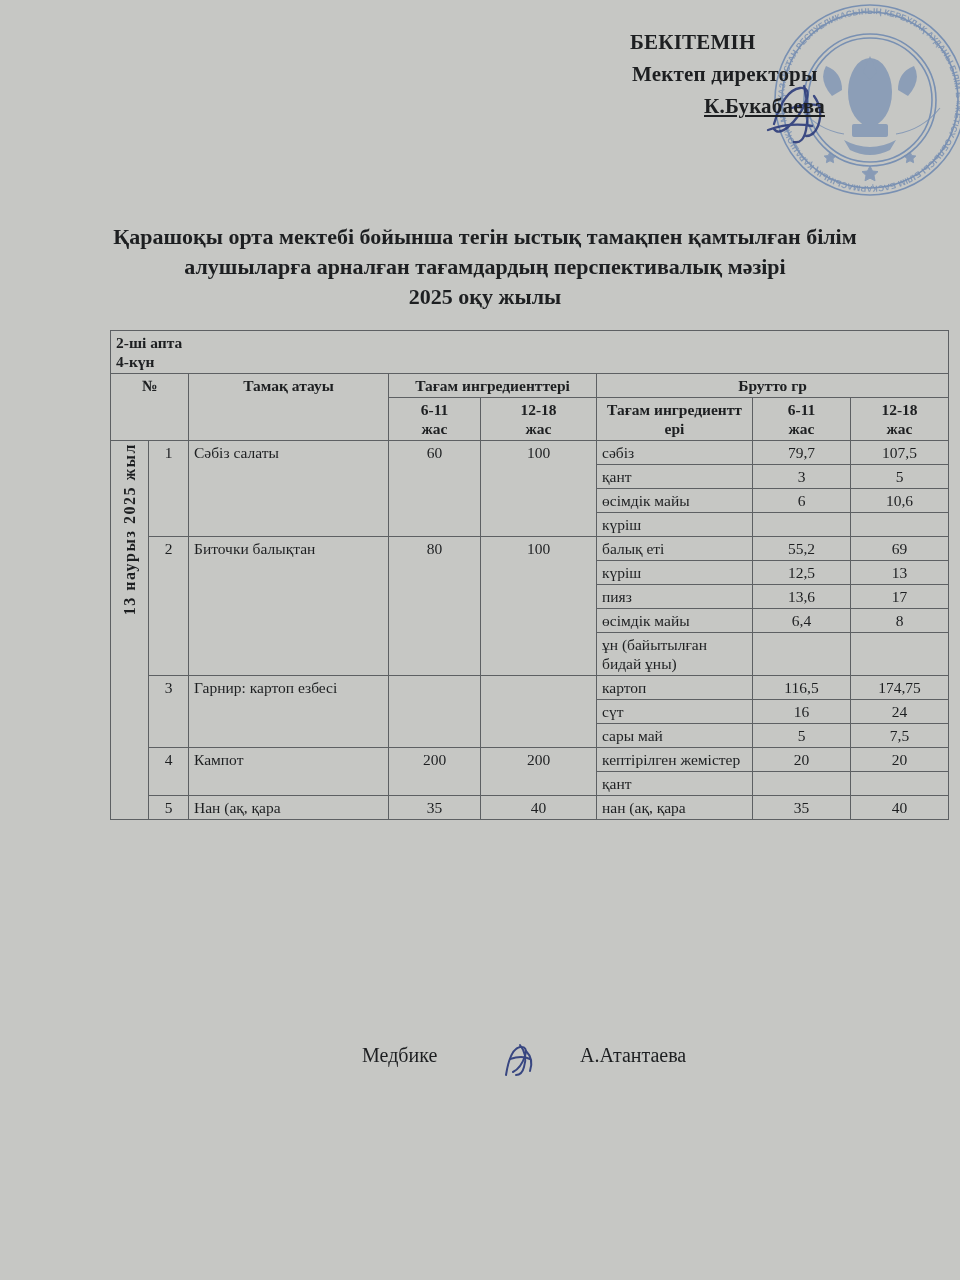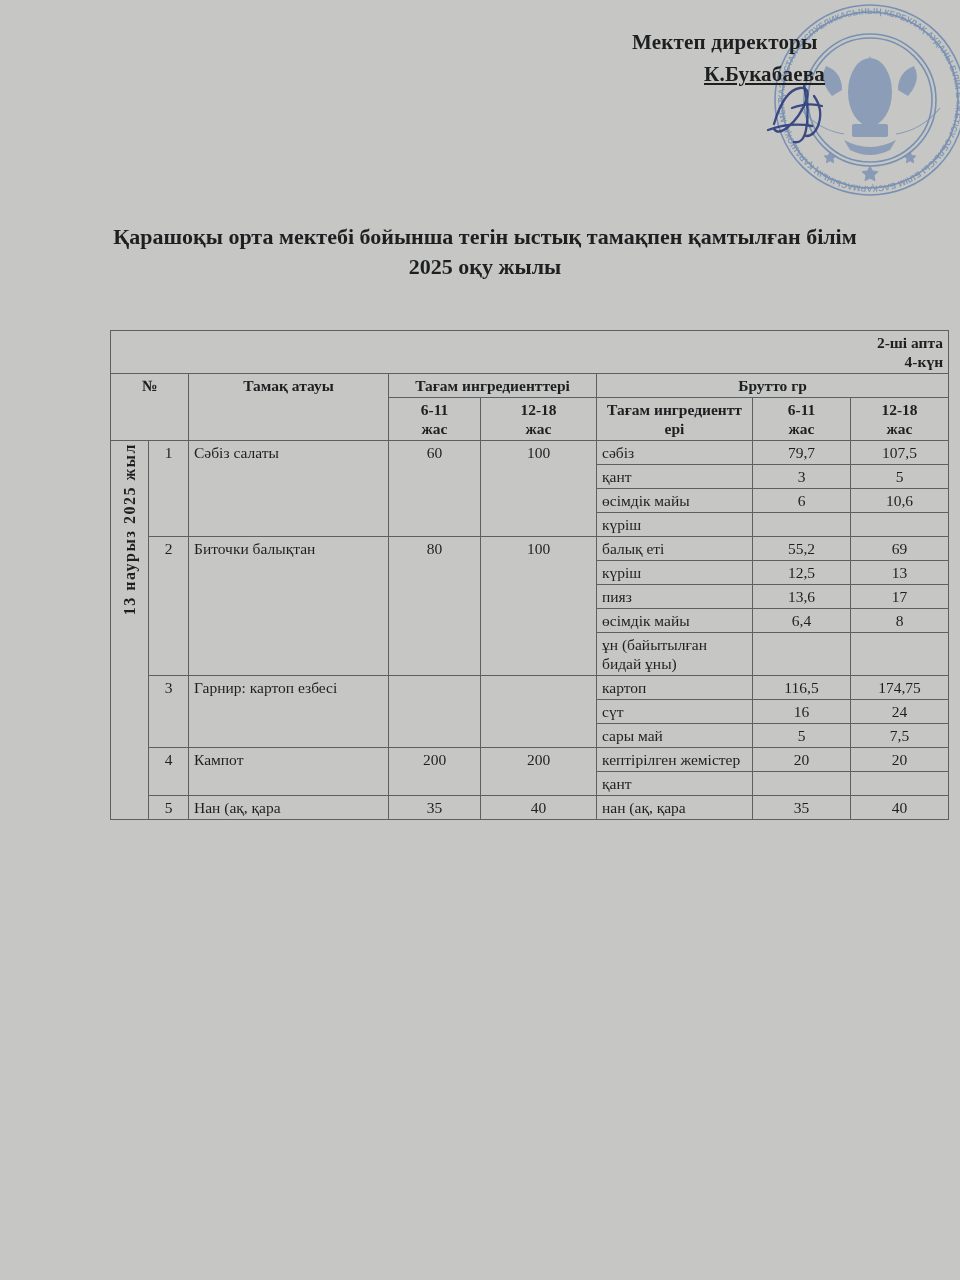--- a/index.html
+++ b/index.html
@@ -76,21 +76,21 @@
     background:transparent;
   }
   .hd{
     text-align:center;
     font-weight:bold;
     vertical-align:middle;
     font-size:16px;
     line-height:21px;
   }
   .wk{
-    text-align:right;
+    text-align:left;
     font-weight:bold;
     font-size:16.5px;
     line-height:23px;
     padding:6px 0 7px;
   }
   .num{ text-align:center; vertical-align:top; font-size:15.5px;}
   .ctr{ text-align:center;}
   .datecell{
     width:38px;
     text-align:center;
@@ -140,20 +140,21 @@
     left:2px; top:-14px;
     width:78px;height:40px;
     opacity:.9;
   }
   .sig-cook{top:-12px;left:-6px;width:90px;}
 </style>
 </head>
 <body>
 
 <div class="approval">
+  <div class="ln1">БЕКІТЕМІН</div>
   <div class="ln2">Мектеп директоры</div>
   <div class="ln3">К.Букабаева</div>
 </div>
 
 <svg class="stamp" viewBox="0 0 200 200">
   <g fill="none" stroke="#4a6fa8" stroke-width="1.6">
     <circle cx="100" cy="100" r="95"></circle>
     <circle cx="100" cy="100" r="88"></circle>
     <circle cx="100" cy="100" r="66"></circle>
     <circle cx="100" cy="100" r="62"></circle>
@@ -190,20 +191,21 @@
     <path d="M12 46 q10 -34 26 -36 q11 -1 6 13 q-6 16 -18 26 q-10 8 -14 2"></path>
     <path d="M42 8 q6 26 2 44 q-3 14 -12 12"></path>
     <path d="M30 30 q16 -6 30 -2"></path>
     <path d="M6 52 q22 -8 44 -4"></path>
     <path d="M52 18 q10 14 4 30 q-4 10 -12 10"></path>
   </g>
 </svg>
 
 <div class="doc-title">
   <div>Қарашоқы орта мектебі бойынша тегін ыстық тамақпен қамтылған білім</div>
+  <div>алушыларға арналған тағамдардың перспективалық мәзірі</div>
   <div>2025 оқу жылы</div>
 </div>
 
 <div class="tbl-wrap">
   <table class="menu">
     <colgroup>
       <col class="c-date">
         <col class="c-no">
         <col class="c-dish">
       <col class="c-a1">
@@ -334,13 +336,27 @@
           <td class="ctr" rowspan="1">40</td>
           <td class="ing">нан (ақ, қара</td>
           <td class="ctr">35</td>
           <td class="ctr">40</td>
         </tr>
       </tbody>
   </table>
 </div>
 
 <div class="footer">
+  <div class="frow">
+    <span class="frole">Медбике</span>
+    <span class="fgap">
+      <svg class="sig-nurse" viewBox="0 0 78 40">
+        <g fill="none" stroke="#29397a" stroke-width="2" stroke-linecap="round">
+          <path d="M14 34 q4 -26 14 -28 q8 -1 5 9 q-4 12 -12 16"></path>
+          <path d="M28 4 q8 10 4 22 q-2 8 -8 8"></path>
+          <path d="M18 18 q12 -4 20 0"></path>
+          <path d="M34 10 q8 8 4 20"></path>
+        </g>
+      </svg>
+    </span>
+    <span class="fname">А.Атантаева</span>
+  </div>
 </div>
 
 </body></html>

